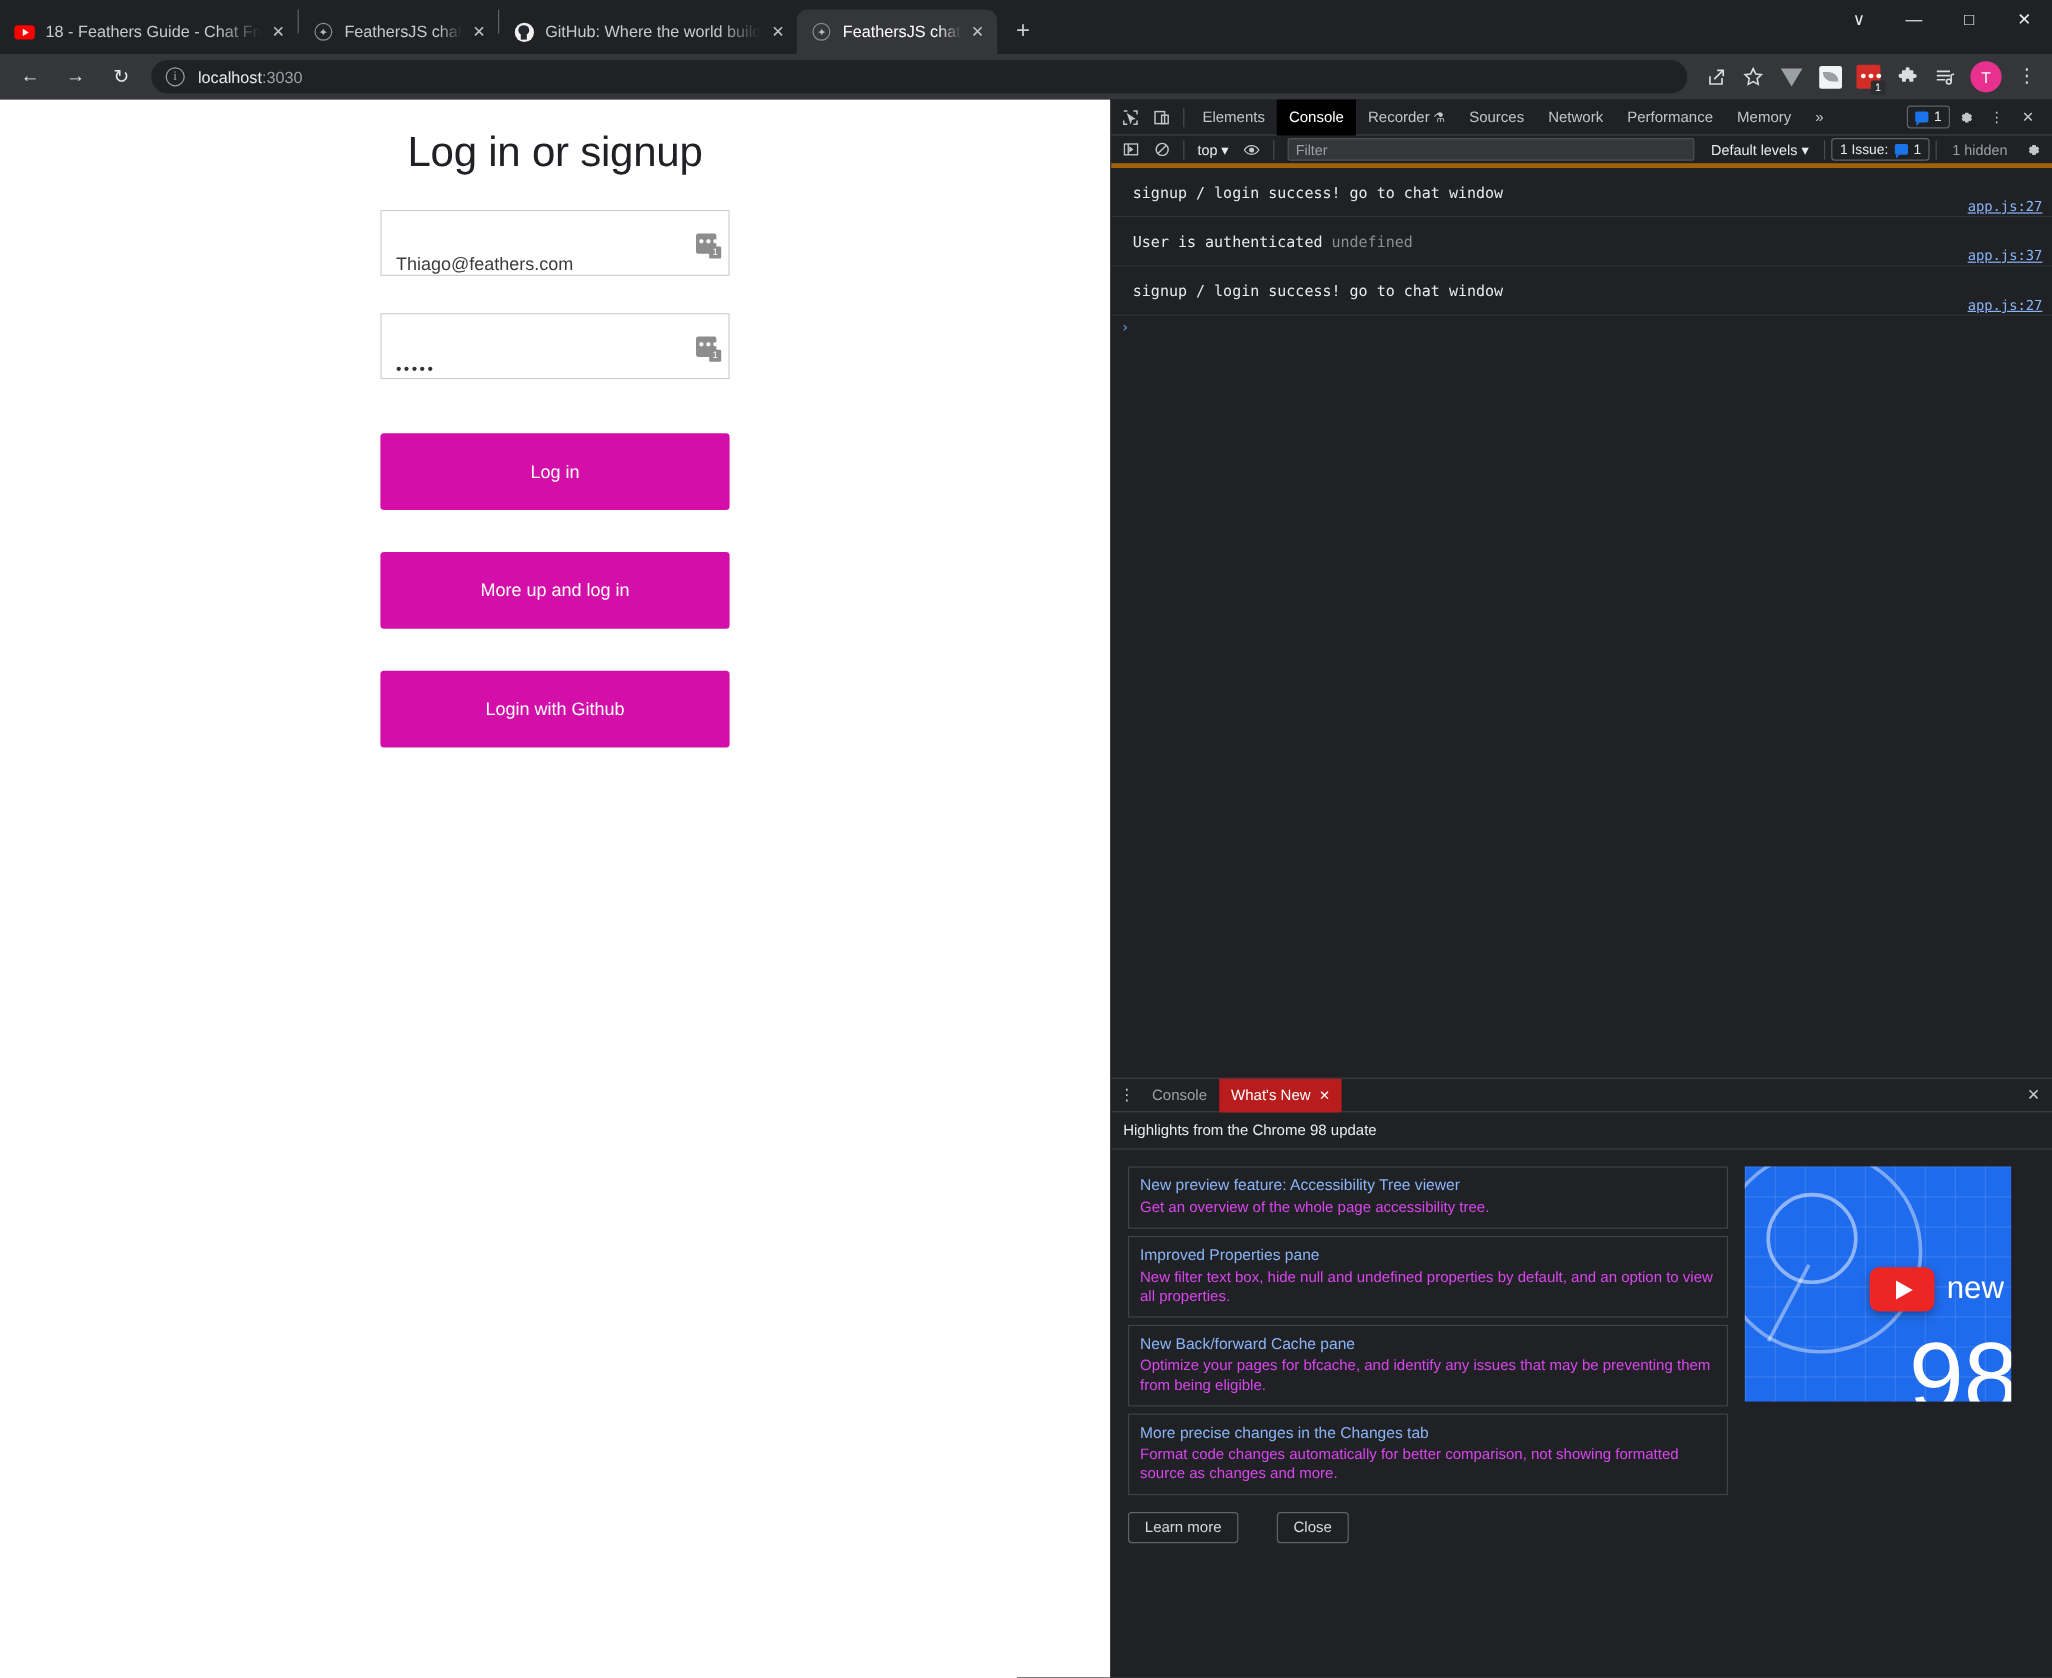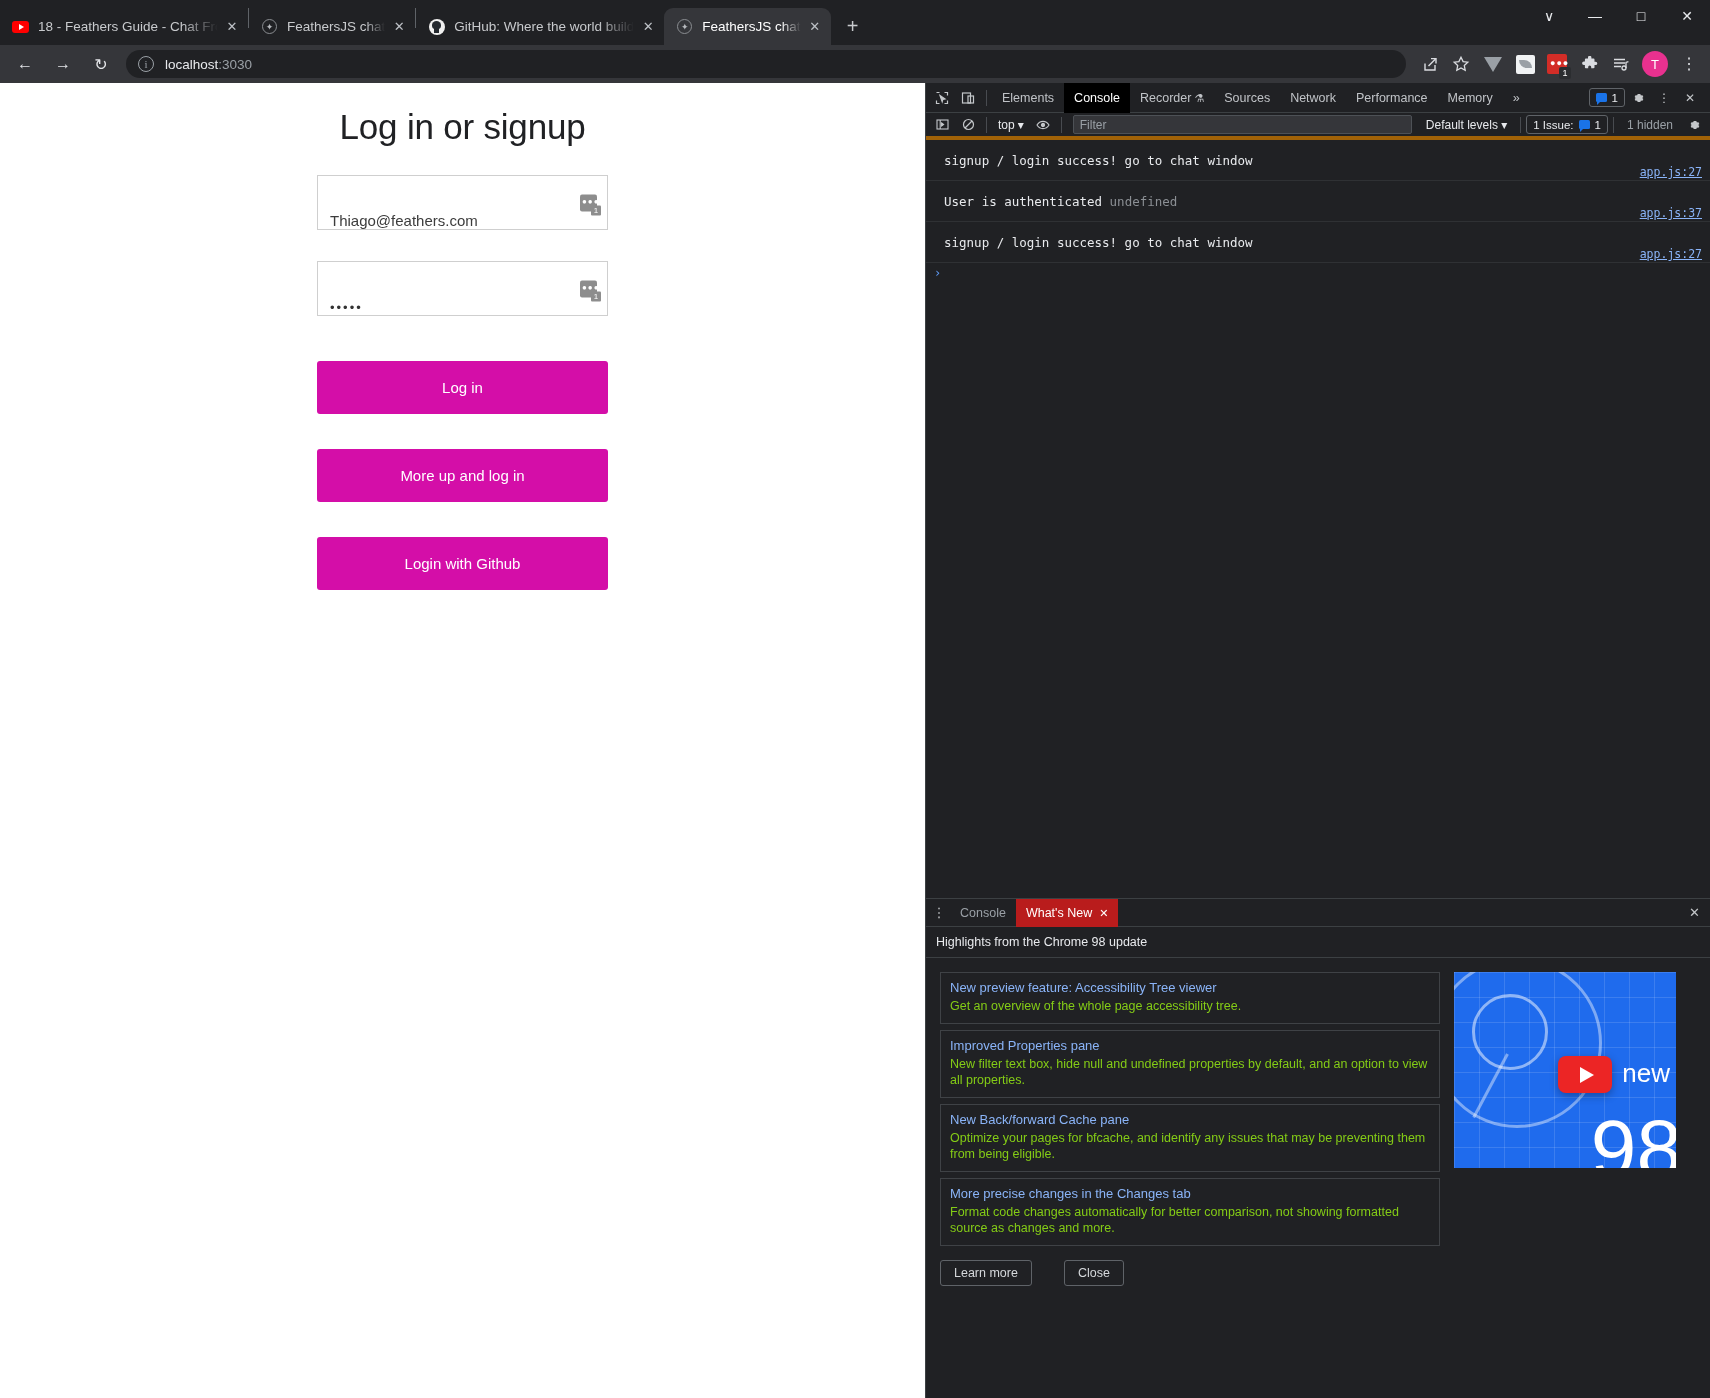--- a/index.html
+++ b/index.html
@@ -180,21 +180,21 @@
   .lp-inline .dots {
     position: absolute; left: 2px; top: 4px; color: #fff;
     font-size: 8px; letter-spacing: 1px; line-height: 5px;
   }
   .lp-inline .badge {
     position: absolute; right: -4px; bottom: -4px; background: #8d8d8d;
     color: #fff; font-size: 8px; width: 10px; height: 10px;
     line-height: 10px; text-align: center; border-radius: 1px;
   }
   .btn-primary {
-    display: block; width: 291px; height: 53px; margin-bottom: 35px;
+    display: block; width: 291px; height: 64px; margin-bottom: 35px;
     background: #d40ea8; color: #ffffff;
     border: none; border-radius: 3px;
     font-family: "Liberation Sans", sans-serif; font-size: 15px;
     cursor: pointer;
   }
 
   
   .devtools {
     position: absolute; left: 925px; top: 83px;
     width: 785px; height: 1315px;
@@ -294,21 +294,21 @@
     padding: 8px 10px; font-size: 12.5px; color: #e8eaed;
     border-bottom: 1px solid #3c4043; flex: 0 0 auto;
   }
   .wn-body { display: flex; padding: 14px 14px 0 14px; gap: 14px; flex: 1 1 auto; overflow: hidden; }
   .wn-list { flex: 1 1 auto; max-width: 500px; }
   .wn-item {
     border: 1px solid #3f4246; padding: 7px 9px 9px 9px; margin-bottom: 6px;
     background: #202124;
   }
   .wn-item-title { color: #8ab4f8; font-size: 13px; margin-bottom: 3px; }
-  .wn-item-desc { color: #84cc16; font-size: 12.5px; line-height: 1.28; }
+  .wn-item-desc { color: #d946ef; font-size: 12.5px; line-height: 1.28; }
   .wn-actions { display: flex; gap: 32px; margin-top: 14px; }
   .wn-btn {
     border: 1px solid #5f6368; border-radius: 3px; background: transparent;
     color: #d6d9dc; font-size: 12.5px; padding: 5px 13px;
     font-family: "Liberation Sans", sans-serif; cursor: pointer;
   }
   .wn-promo {
     flex: 0 0 auto; width: 222px; height: 196px;
     background: #1f6bed; position: relative; overflow: hidden;
   }

